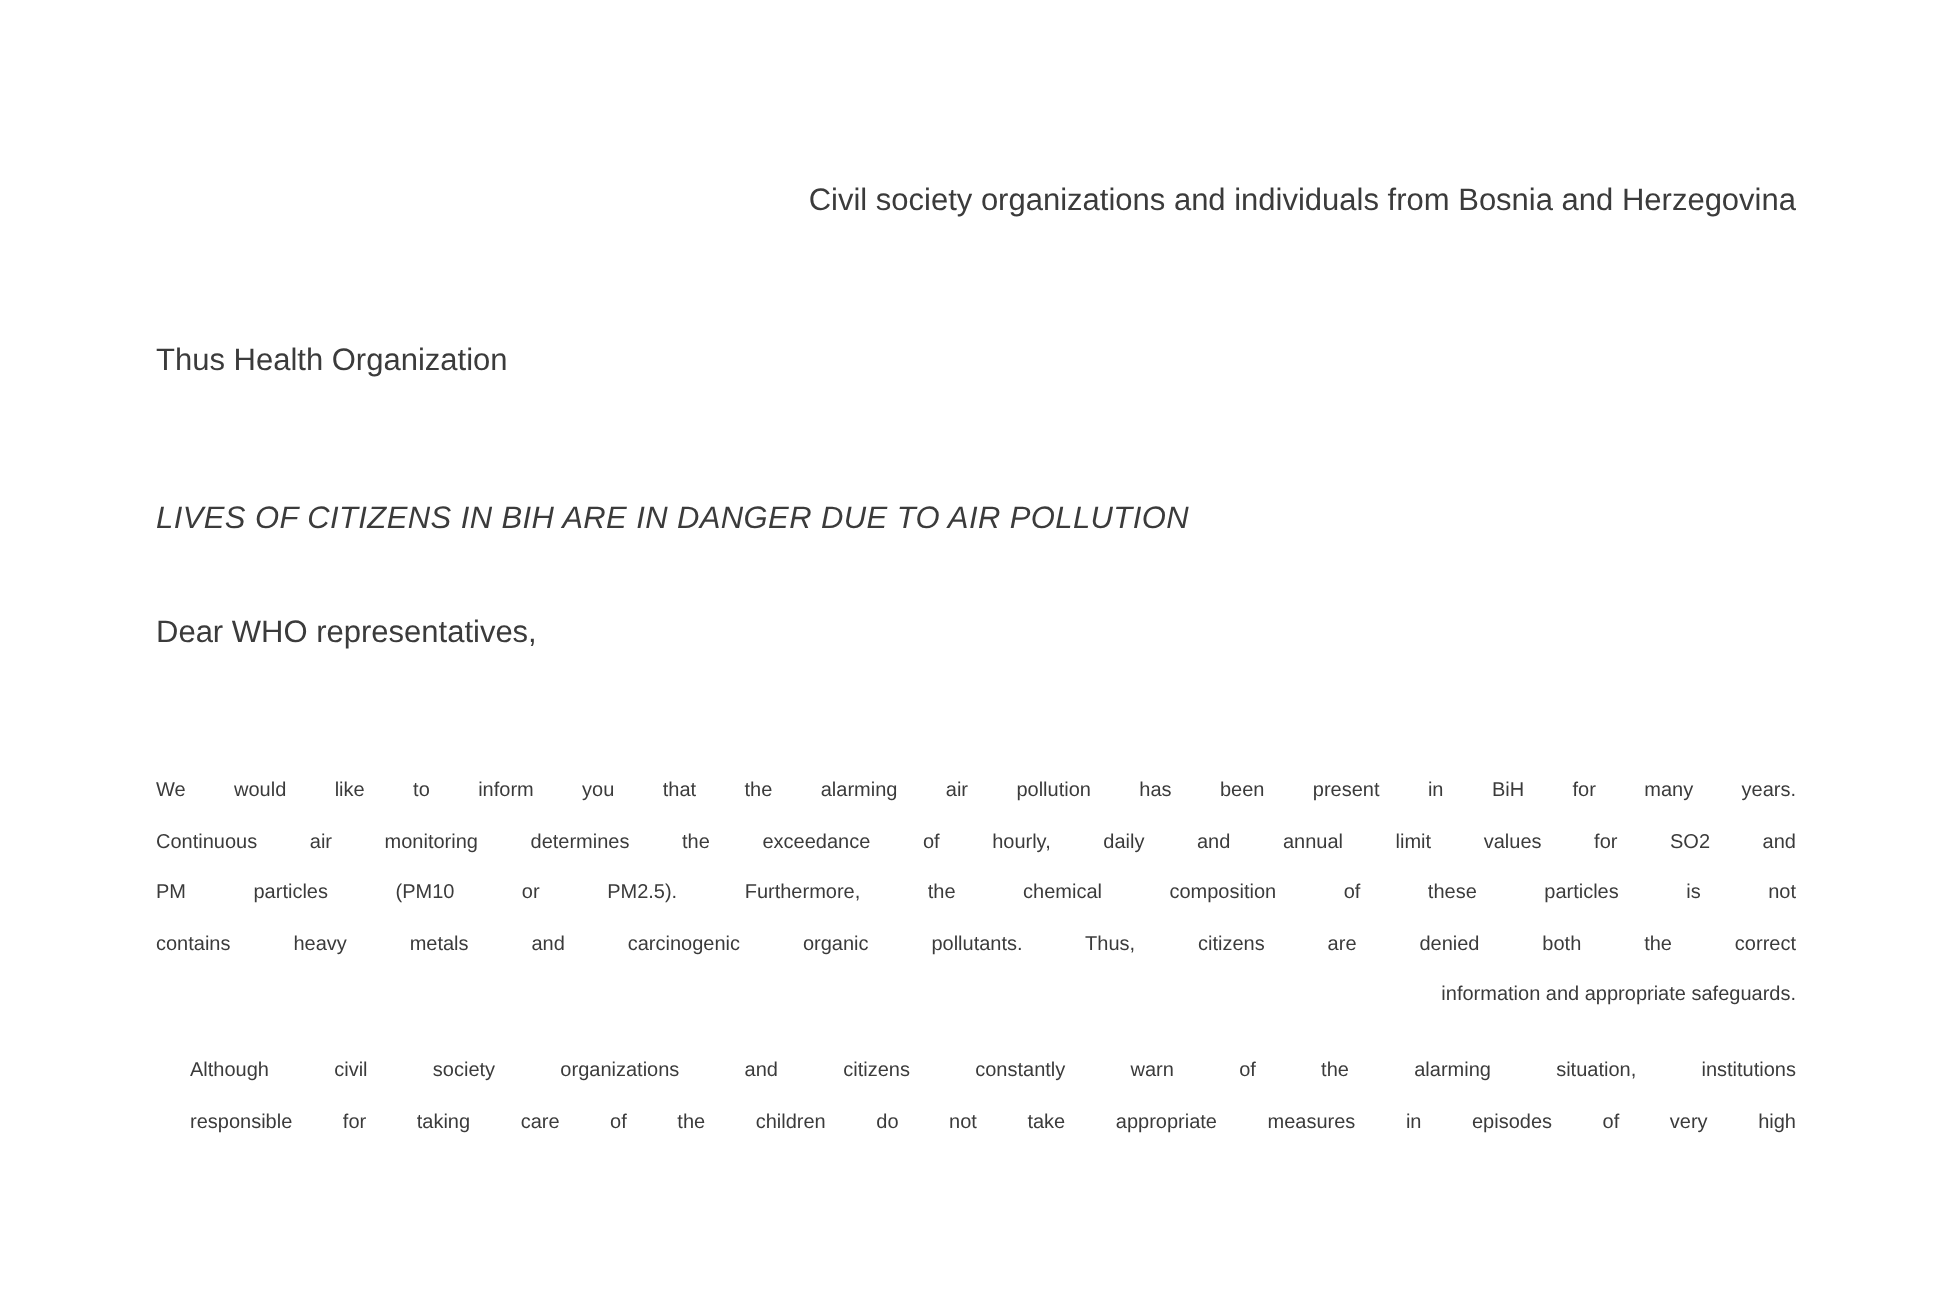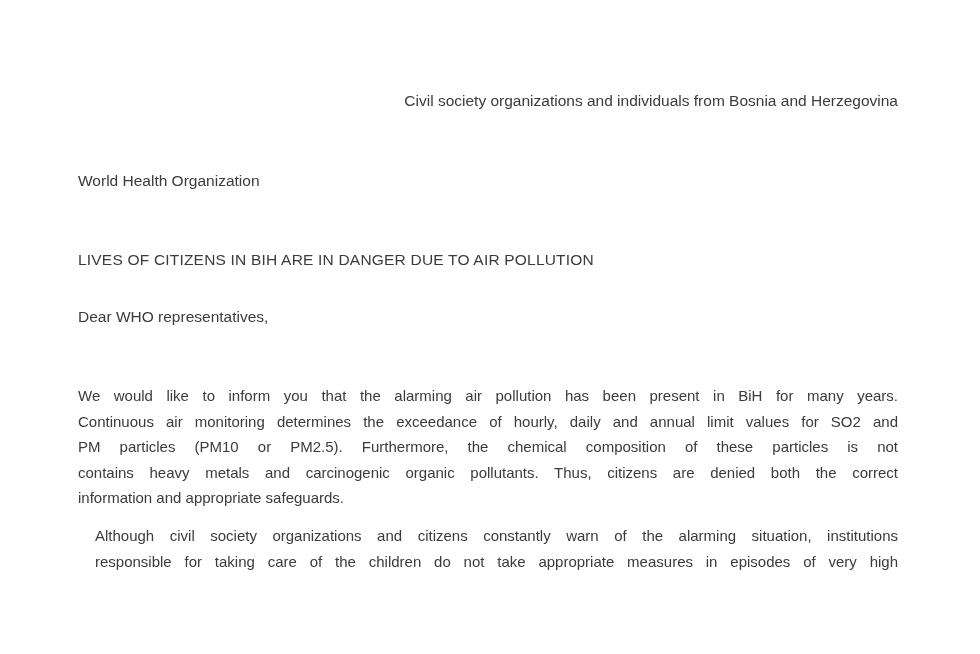--- a/index.html
+++ b/index.html
@@ -28,51 +28,52 @@
   }
   .sender-line {
     text-align: right;
   }
   .recipient-line {
     margin-top: 54px;
   }
   .subject-line {
     margin-top: 53px;
     letter-spacing: 0.2px;
+    font-style: italic;
   }
   .salutation-line {
     margin-top: 31px;
   }
   .paragraph {
     margin-top: 53px;
   }
   .paragraph + .paragraph {
     margin-top: 12px;
     margin-left: 17px;
   }
   .para-line {
-    font-size: 15px;
+    font-size: 10px;
     line-height: 25.6px;
   }
   .just {
     text-align: justify;
     text-align-last: justify;
   }
   .last {
-    text-align: left;
+    text-align: right;
   }
 </style>
 </head>
 <body>
 
 <div class="page">
 
   <div class="line sender-line">Civil society organizations and individuals from Bosnia and Herzegovina</div>
 
-  <div class="line recipient-line">World Health Organization</div>
+  <div class="line recipient-line">Thus Health Organization</div>
 
   <div class="line subject-line">LIVES OF CITIZENS IN BIH ARE IN DANGER DUE TO AIR POLLUTION</div>
 
   <div class="line salutation-line">Dear WHO representatives,</div>
 
   <div class="paragraph">
     <div class="para-line just">We would like to inform you that the alarming air pollution has been present in BiH for many years.</div>
     <div class="para-line just">Continuous air monitoring determines the exceedance of hourly, daily and annual limit values for SO2 and</div>
     <div class="para-line just">PM particles (PM10 or PM2.5). Furthermore, the chemical composition of these particles is not</div>
     <div class="para-line just">contains heavy metals and carcinogenic organic pollutants. Thus, citizens are denied both the correct</div>

